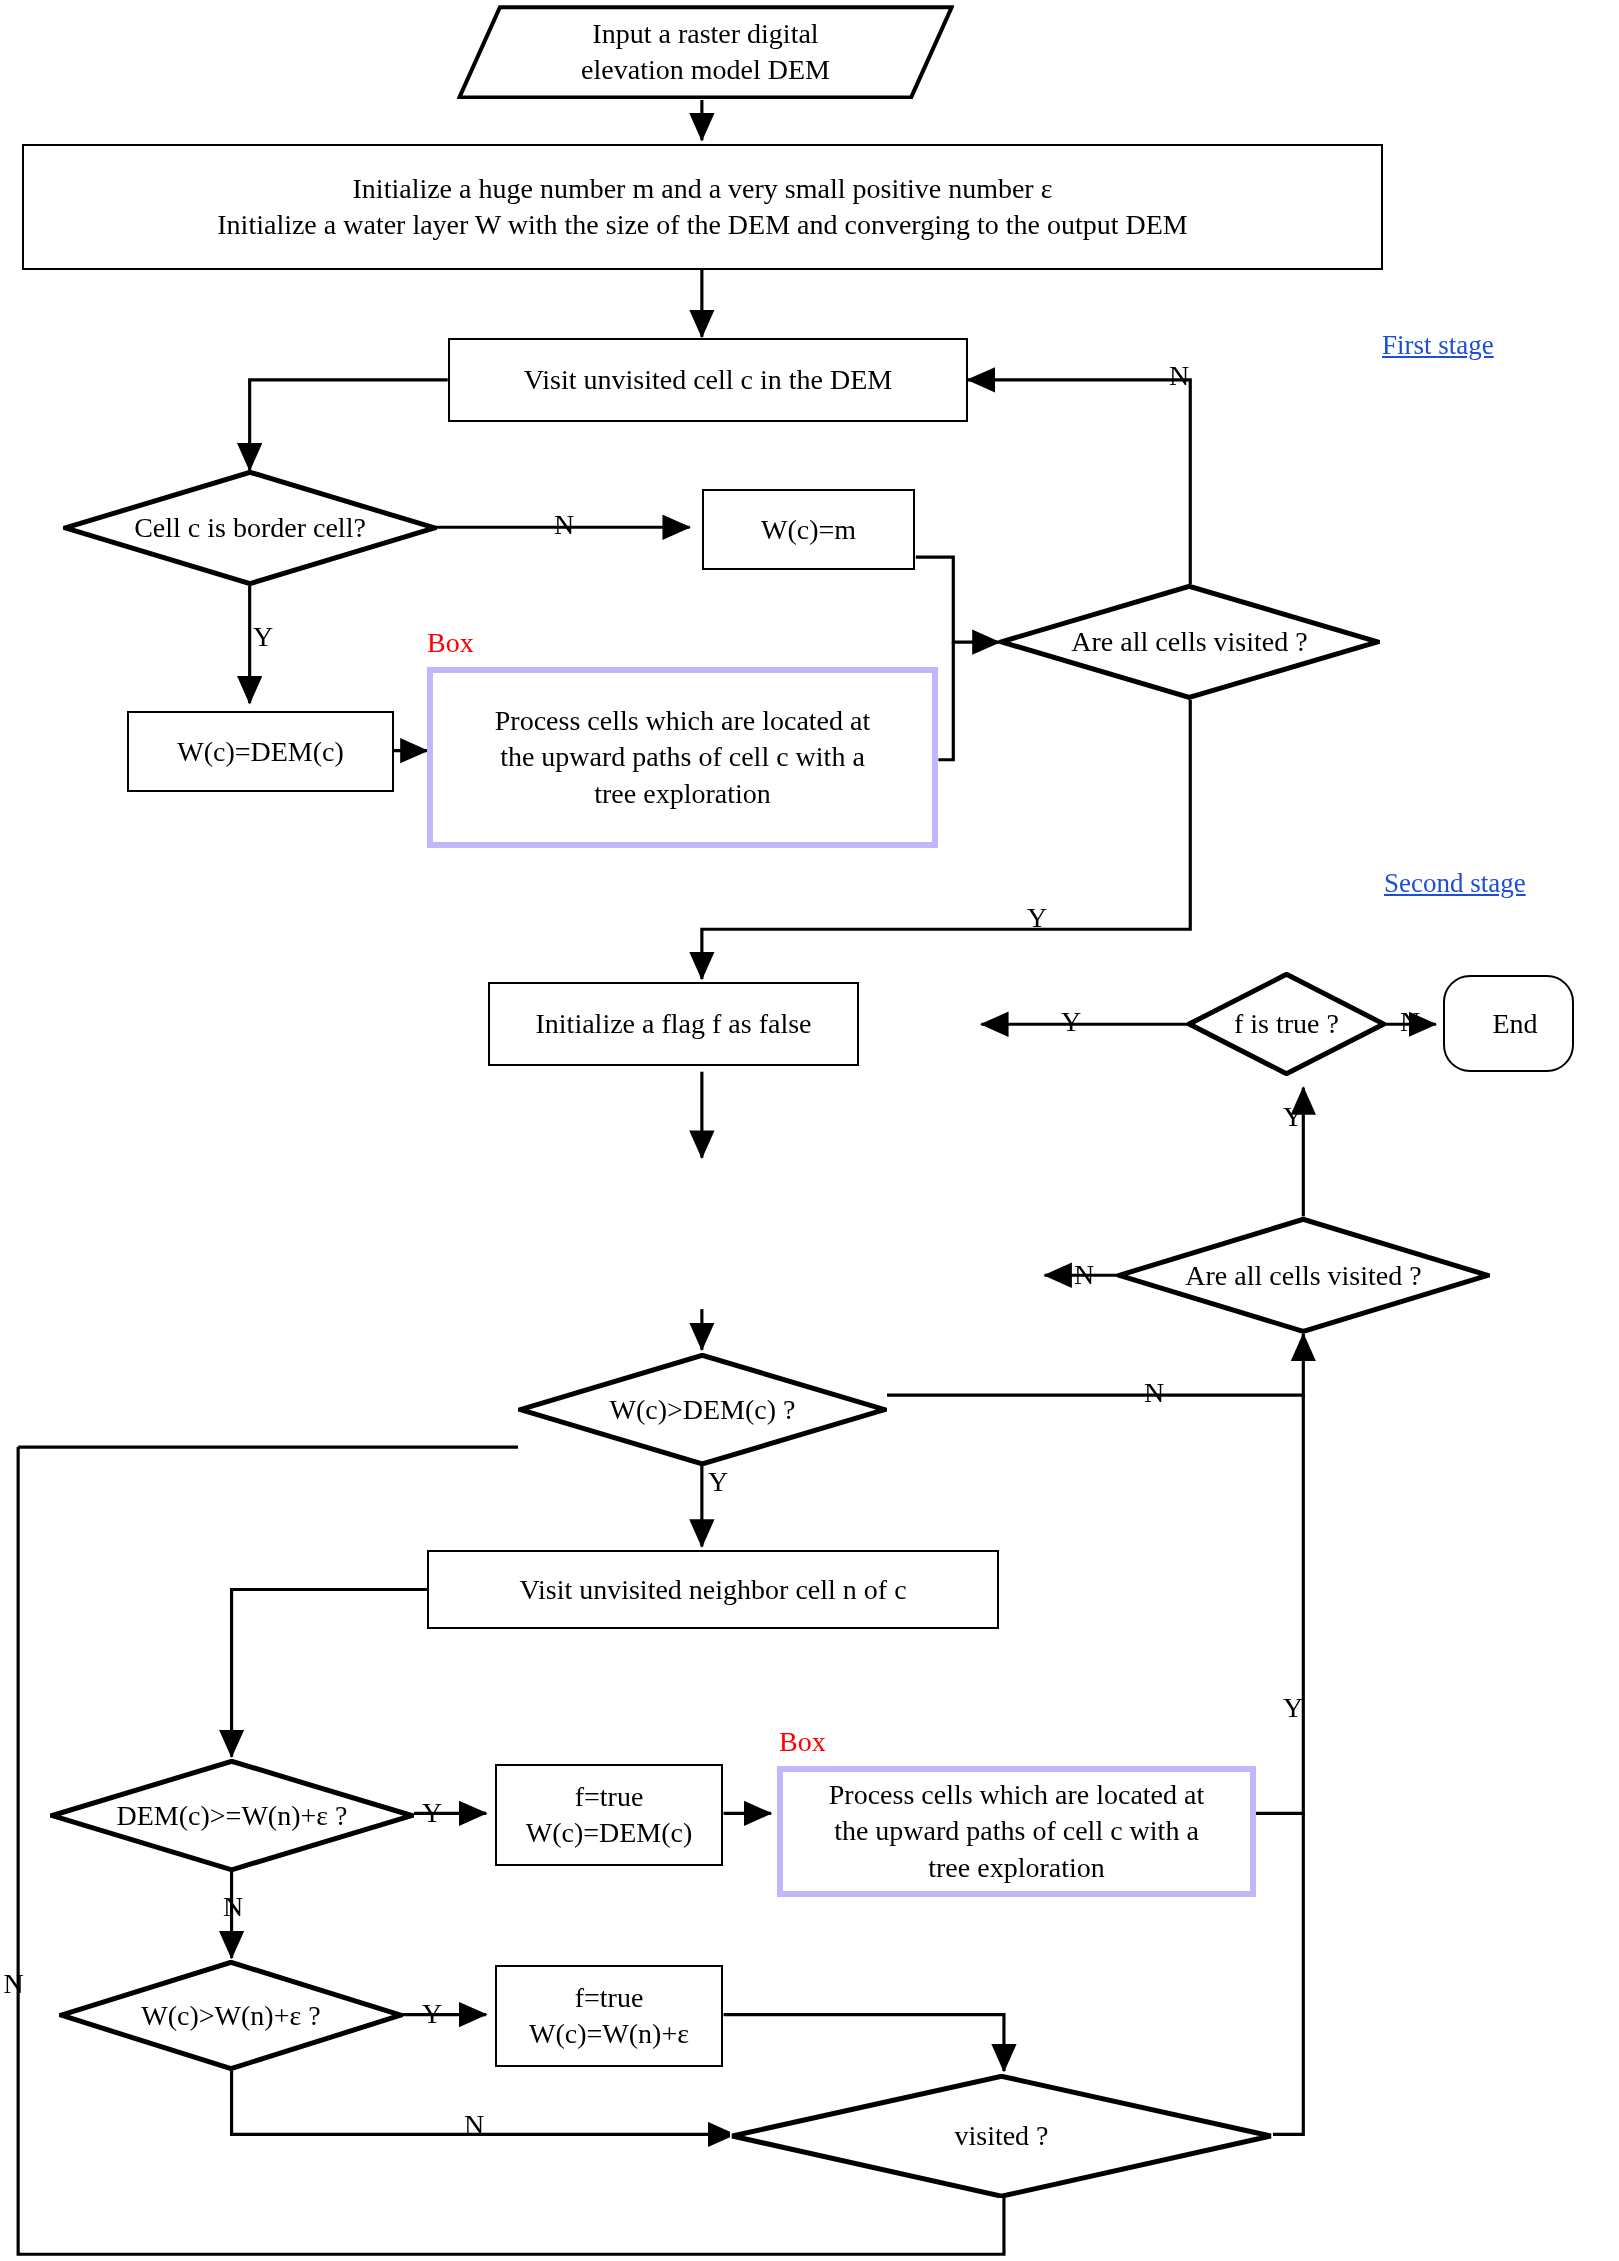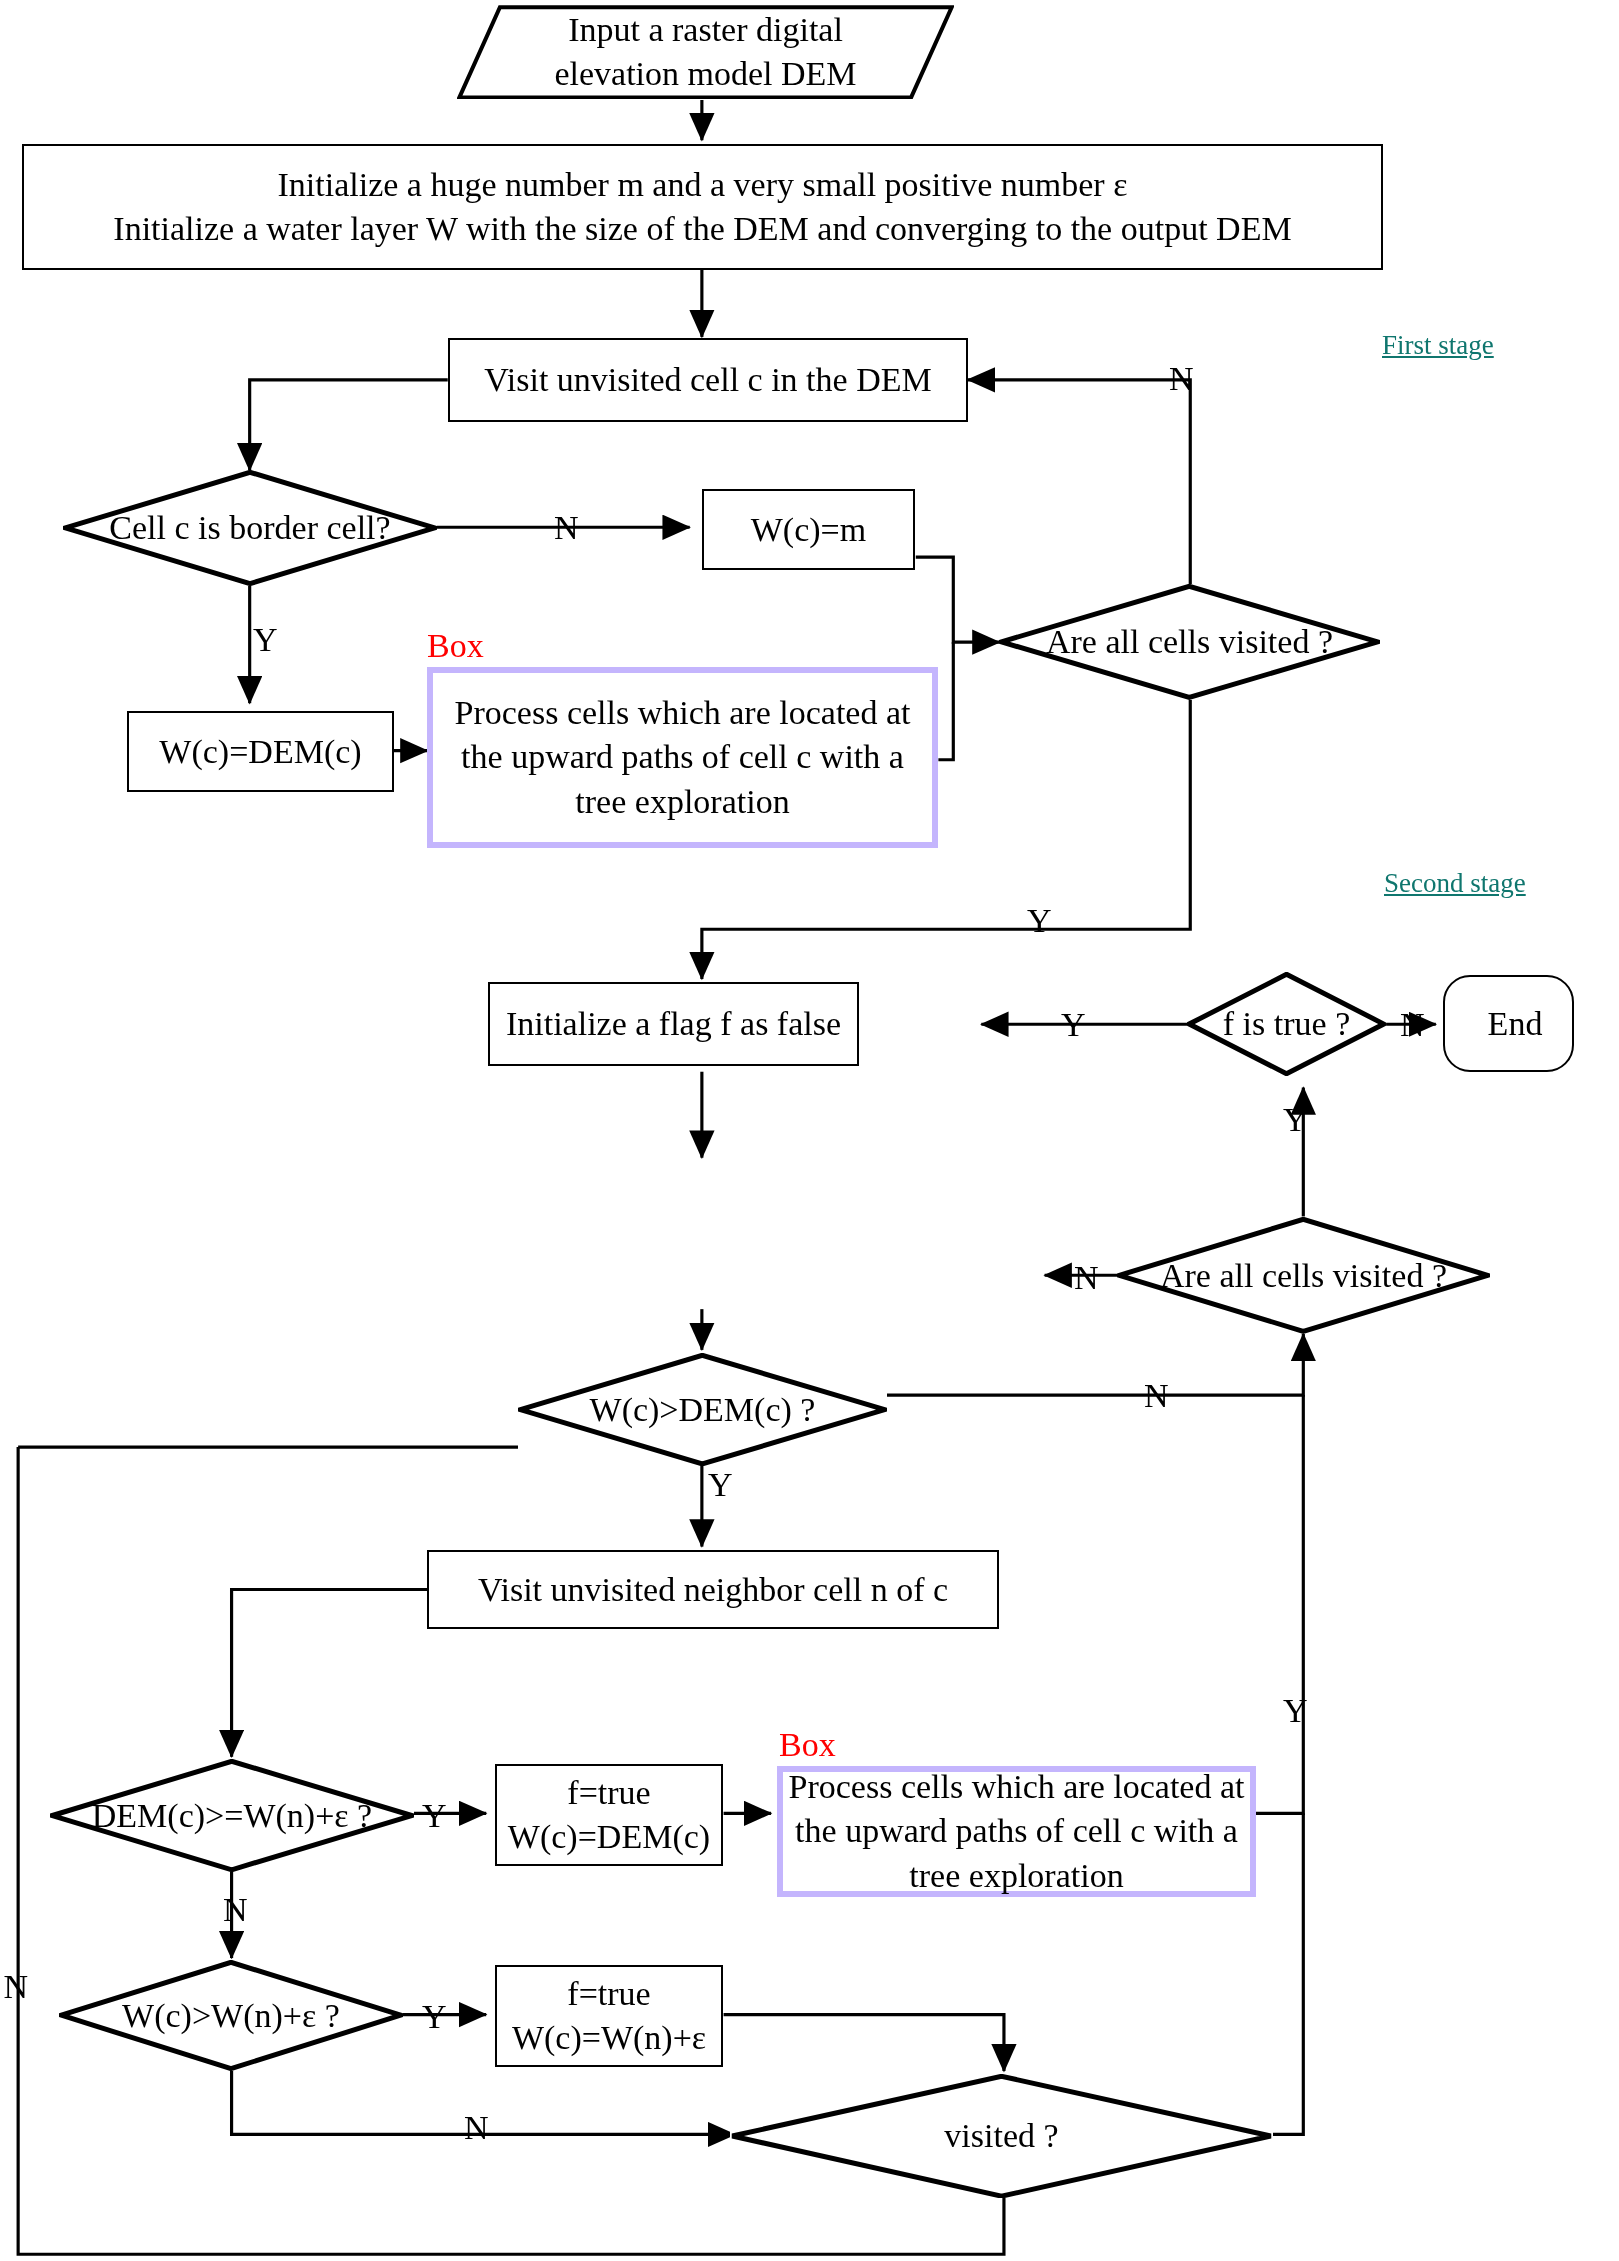--- a/index.html
+++ b/index.html
@@ -11,22 +11,22 @@
   .rect.red{border:6px solid #c4b5fd;}
   .para{border:0;}
   .para .pshape{position:absolute;inset:0;}
   .para .ptxt{position:relative;z-index:2;width:100%;padding:0 18px;box-sizing:border-box;}
   .diamond{border:0;}
   .diamond .dshape{position:absolute;inset:0;z-index:1;}
   .diamond .dtxt{position:relative;z-index:2;width:100%;}
   .stadium{border:2.3px solid #000;border-radius:27px;}
   .lbl{position:absolute;color:#000;white-space:nowrap;line-height:1;}
   .lbl.red{color:#ff0000;}
-  .stage{position:absolute;white-space:nowrap;text-decoration:underline;color:#0f766e;}
-  .t58{font-size:34px;}
+  .stage{position:absolute;white-space:nowrap;text-decoration:underline;color:#1d4ed8;}
+  .t58{font-size:28px;}
   .t60{font-size:27px;}
   .lh{line-height:1.30;}
 </style>
 </head>
 <body>
 
 <div id="root">
 
   <svg id="wires" viewBox="0 0 3580 5095">
     <defs>

